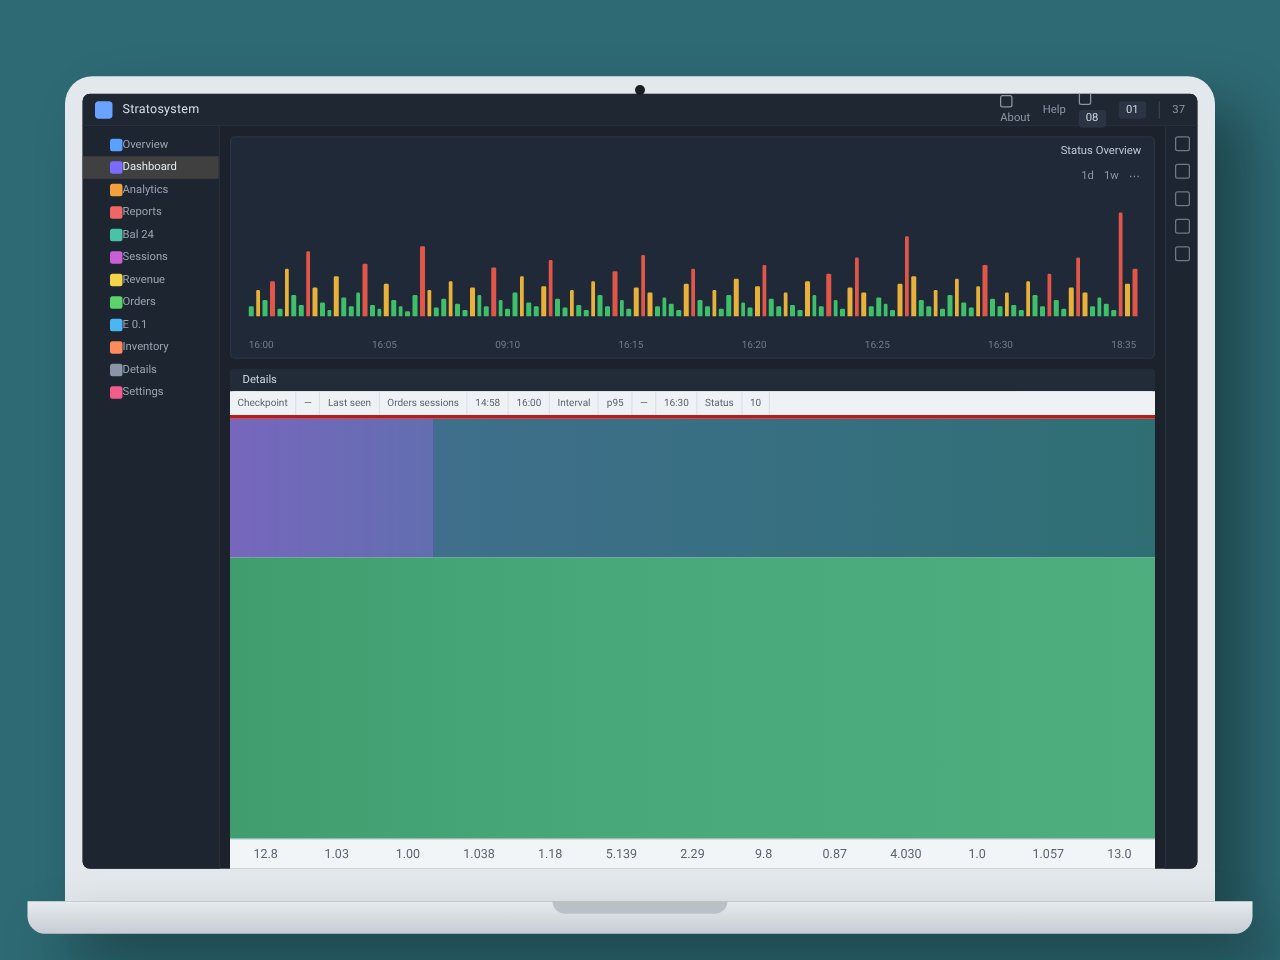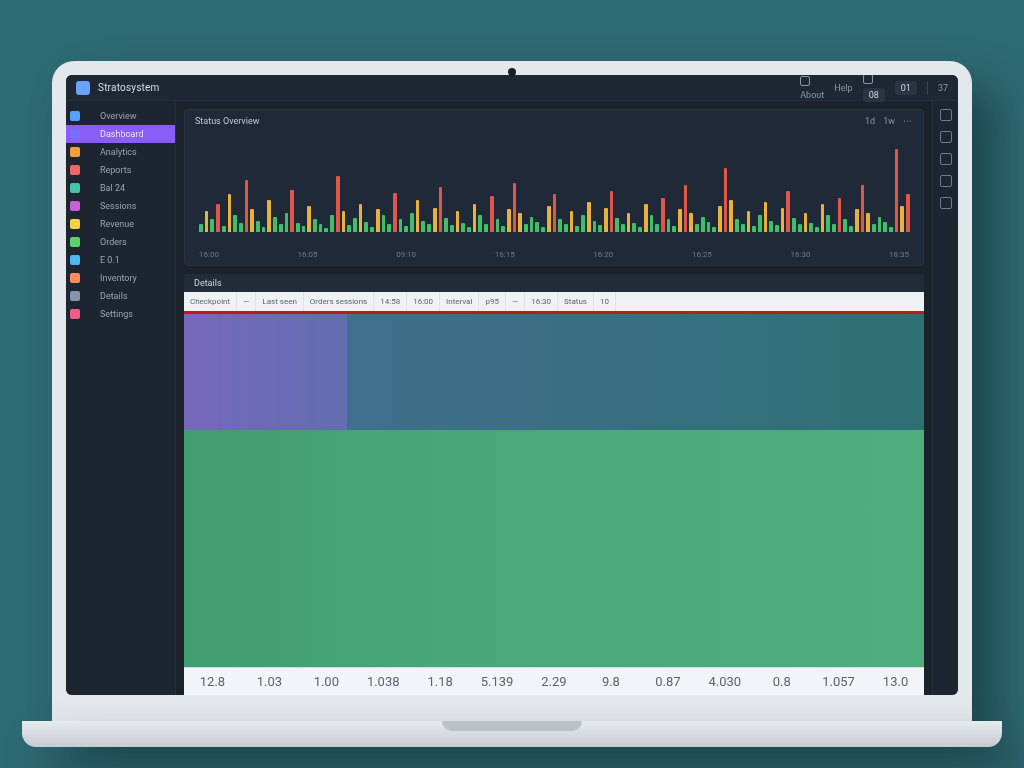--- a/index.html
+++ b/index.html
@@ -21,51 +21,51 @@
   .titlebar .logo { width:14px; height:14px; background:#6aa3ff; border-radius:3px; margin-right:8px; }
   .titlebar .title { color:#d7dee6; font-size:10px; letter-spacing:.2px; flex:0 0 auto; }
   .titlebar .spacer { flex:1; }
   .hdr-item { color:#8b95a3; margin-left:10px; display:flex; gap:4px; cursor:pointer;flex-direction:column; }
   .hdr-item .dot { width:10px;height:10px;border:1px solid #8b95a3;border-radius:2px; }
   .hdr-pill { background:#2a3442; padding:2px 6px; border-radius:3px; color:#cfd6df; }
 
   
   .app-body { flex:1; display:flex; min-height:0; }
   .sidebar { width:110px; background:#1d2530; border-right:1px solid #272f3b; padding:6px 0; overflow:hidden; }
-  .side-item { display:flex; align-items:center; gap:20px; padding:4px 4px; color:#9aa4b1; cursor:pointer; white-space:nowrap; }
-  .side-item.active { background:#8b5cf6; color:#e2e8ef; }
+  .side-item { display:flex; align-items:center; gap:0; padding:4px 22px; color:#9aa4b1; cursor:pointer; white-space:nowrap; }
+  .side-item.active { background:#404040; color:#e2e8ef; }
   .side-ico { width:10px; height:10px; border-radius:2px; flex:0 0 auto; }
 
   .main { flex:1; display:flex; min-width:0; }
   .content { flex:1; display:flex; flex-direction:column; min-width:0; }
   .rightrail { width:26px; background:#1d2530; border-left:1px solid #272f3b; display:flex; flex-direction:column; align-items:center; padding-top:8px; gap:10px; }
   .rightrail .ric { width:12px;height:12px;border:1px solid #6e7a89;border-radius:2px; cursor:pointer; }
 
   
   .panel { margin:8px; background:#202938; border:1px solid #2b3442; border-radius:4px; }
-  .panel-hd { display:flex; align-items:flex-end; padding:6px 10px; color:#bfc8d3; gap:10px; }
+  .panel-hd { display:flex; align-items:flex-end; padding:6px 10px; color:#bfc8d3; gap:10px;flex-direction:column; }
   .panel-hd .right { margin-left:auto; display:flex; gap:8px; color:#8b95a3; }
   .panel-sub { padding:0 10px 4px; color:#7d8794; font-size:8px; }
   .chart-area { position:relative; height:118px; padding:4px 10px 0; }
   .bars { position:absolute; left:14px; right:14px; bottom:18px; top:6px; display:flex; align-items:flex-end; gap:2px; }
   .bars span { flex:1; border-radius:1px 1px 0 0; }
   .xaxis { display:flex; justify-content:space-between; padding:0 14px 6px; color:#6f7a88; font-size:8px; }
 
   
   .tbl-wrap { margin:0 8px 0 8px; background:#e9edf1; color:#2b333c; border-radius:3px 3px 0 0; flex:1; display:flex; flex-direction:column; min-height:0; }
   .tbl-title { background:#222b38; color:#cdd5de; padding:4px 10px; font-size:9px; border-radius:3px 3px 0 0; }
   .tbl-head { display:flex; background:#eff2f5; border-bottom:3px solid #b91c1c; font-size:8px; color:#5a6470; }
   .tbl-head > div { padding:5px 6px; border-right:1px solid #dde2e7; white-space:nowrap; }
   .tbl-body { flex:1; position:relative; overflow:hidden; }
   .gridlines { position:absolute; inset:0; display:flex; }
   .gridlines span { flex:1; border-right:1px solid rgba(0,0,0,.06); }
   .row-purple { position:absolute; left:0; top:0; height:33%; width:22%; background:linear-gradient(90deg,#6a58b8,#5360a8); opacity:.9;}
   .row-teal1  { position:absolute; left:0; top:0; height:33%; width:100%; background:linear-gradient(90deg, rgba(72,100,150,.0) 22%, #3f6f8c 22%, #2f6f74 100%); }
   .row-green  { position:absolute; left:0; top:33%; height:67%; width:100%; background:linear-gradient(90deg,#3f9d6e,#49a879 40%,#4fae7e 100%); }
-  .tbl-foot { display:flex; background:#f2f5f8; border-top:1px solid #d6dbe1; font-size:13px; color:#5a6470; }
+  .tbl-foot { display:flex; background:#f2f5f8; border-top:1px solid #d6dbe1; font-size:10px; color:#5a6470; }
   .tbl-foot > div { flex:1; text-align:center; padding:6px 0; }
 
 </style>
 </head>
 <body>
 
 <div class="stack">
 <div class="laptop">
   <div class="screen">
 
@@ -365,21 +365,21 @@
                   <div>12.8</div>
                   <div>1.03</div>
                   <div>1.00</div>
                   <div>1.038</div>
                   <div>1.18</div>
                   <div>5.139</div>
                   <div>2.29</div>
                   <div>9.8</div>
                   <div>0.87</div>
                   <div>4.030</div>
-                  <div>0.8</div>
+                  <div>1.0</div>
                   <div>1.057</div>
                   <div>13.0</div>
                 </div>
           </div>
 
         </div>
 
         <div class="rightrail">
           <div class="ric"></div>
           <div class="ric"></div>

